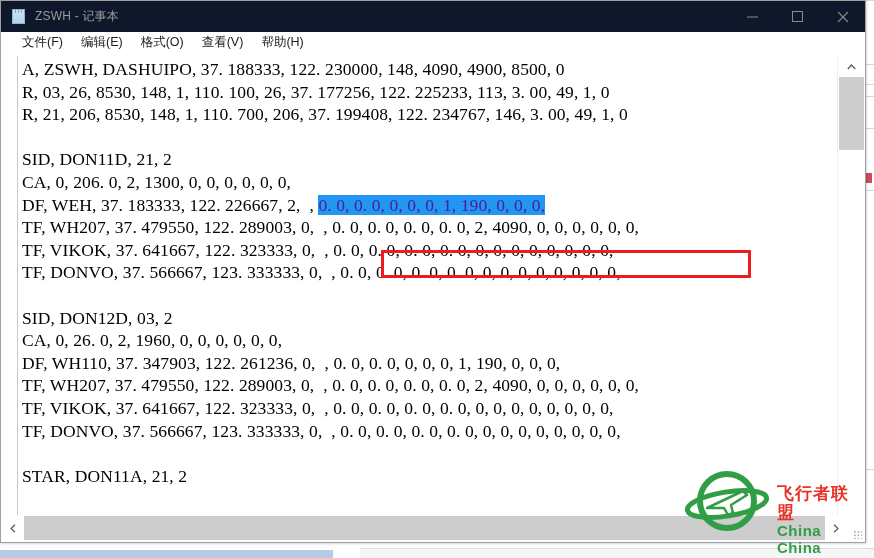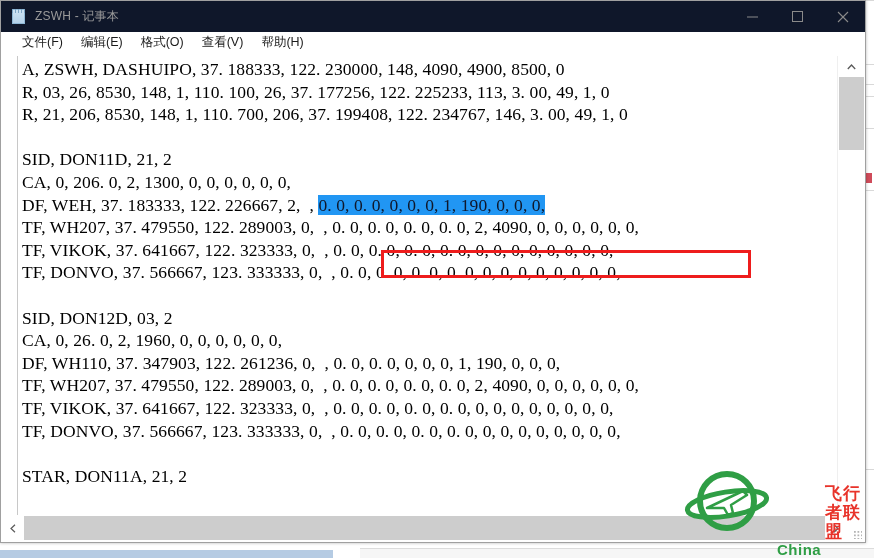--- a/index.html
+++ b/index.html
@@ -156,21 +156,21 @@
     font-size: 17.5px;
     line-height: 22.6px;
     color: #000000;
     white-space: pre;
     letter-spacing: 0.1px;
   }
   .line { height: 22.6px; }
   .blank { height: 22.6px; }
   .sel {
     background: #2196f3;
-    color: #0f172a;
+    color: #4c1d95;
   }
 
   
   #vscroll {
     position: absolute;
     right: 0;
     top: 0;
     width: 27px;
     height: 472px;
     background: #ffffff;
@@ -359,21 +359,21 @@
       <div id="resize-grip"></div>
     </div>
 
     <div id="watermark">
       <svg width="92" height="70" viewBox="0 0 92 70">
         <circle cx="46" cy="33" r="27" fill="none" stroke="#2f9e45" stroke-width="6"></circle>
         <ellipse cx="46" cy="36" rx="40" ry="12" fill="none" stroke="#2f9e45" stroke-width="5" transform="rotate(-9 46 36)"></ellipse>
         <path d="M26 40 L62 23 L66 27 L50 37 L52 45 L47 47 L43 40 Z" fill="#ffffff" stroke="#2f9e45" stroke-width="2.5" stroke-linejoin="round"></path>
       </svg>
       <div id="wm-text">
-        <div id="wm-cn" style="color: rgb(232, 51, 42); margin-left: 48px;">飞行者联盟</div>
+        <div id="wm-cn" style="color: rgb(232, 51, 42);">飞行者联盟</div>
         <div id="wm-en" style="color: rgb(47, 158, 69);">China China</div>
       </div>
     </div>
 
     <div id="annotation-box" style="border-color: rgb(238, 28, 28);"></div>
 
   </div>
 </div>
 
 </body></html>

